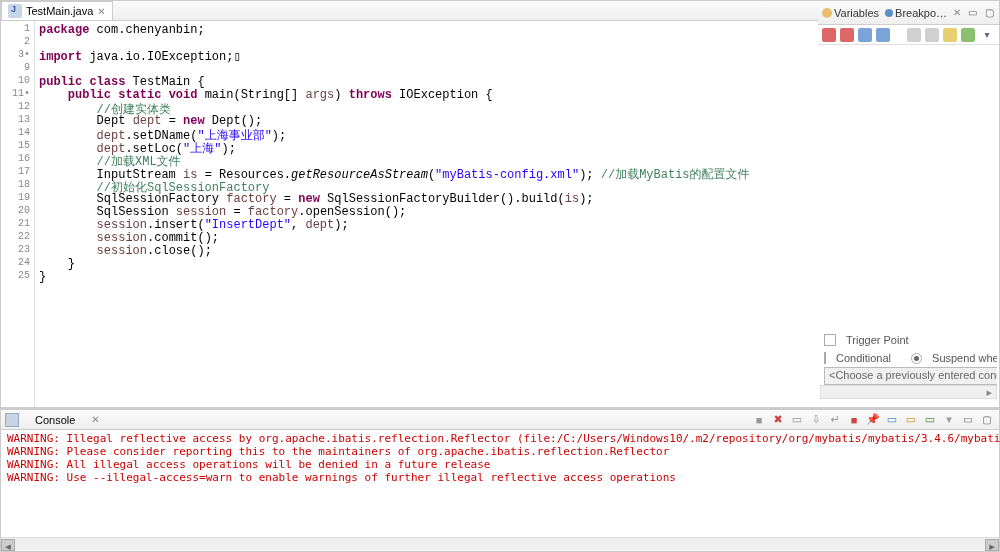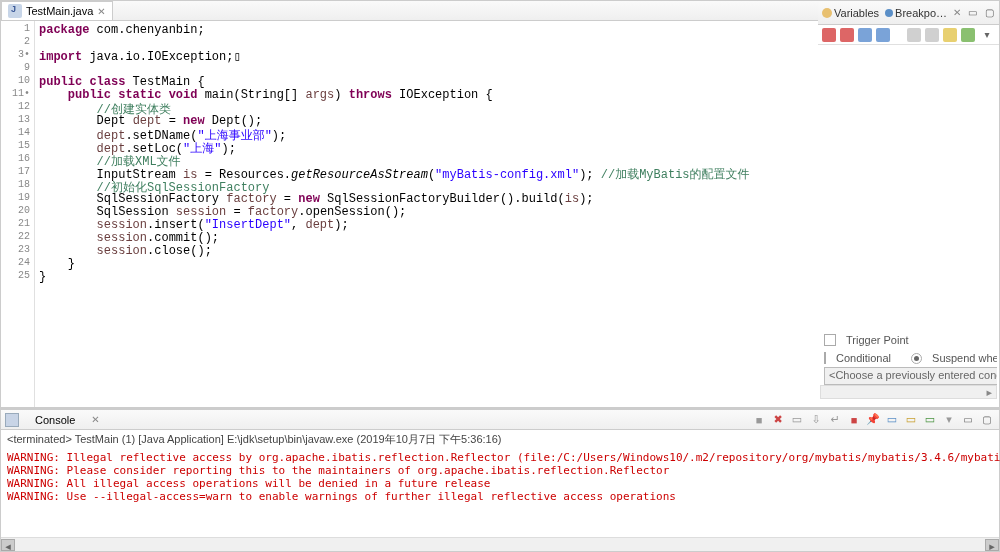--- a/index.html
+++ b/index.html
@@ -177,21 +177,20 @@
       <span class="ca red-sq">■</span>
       <span class="ca blue">📌</span>
       <span class="ca blue">▭</span>
       <span class="ca yellow">▭</span>
       <span class="ca green">▭</span>
       <span class="ca grey">▾</span>
       <span class="tb-btn">▭</span>
       <span class="tb-btn">▢</span>
     </div>
   </div>
-  <div class="console-status">&lt;terminated&gt; TestMain (1) [Java Application] E:\jdk\setup\bin\javaw.exe (2019年10月7日 下午5:36:16)</div>
   <div class="console-out" id="conout">
       <div class="w">WARNING: Illegal reflective access by org.apache.ibatis.reflection.Reflector (file:/C:/Users/Windows10/.m2/repository/org/mybatis/mybatis/3.4.6/mybatis-3.4.6.jar) to m</div>
       <div class="w">WARNING: Please consider reporting this to the maintainers of org.apache.ibatis.reflection.Reflector</div>
       <div class="w">WARNING: All illegal access operations will be denied in a future release</div>
       <div class="w">WARNING: Use --illegal-access=warn to enable warnings of further illegal reflective access operations</div>
     </div>
   <div class="hscroll">
     <span class="thumb" style="text-align:center;color:#666">◂</span>
     <span style="flex:1"></span>
     <span class="thumb" style="text-align:center;color:#666">▸</span>

